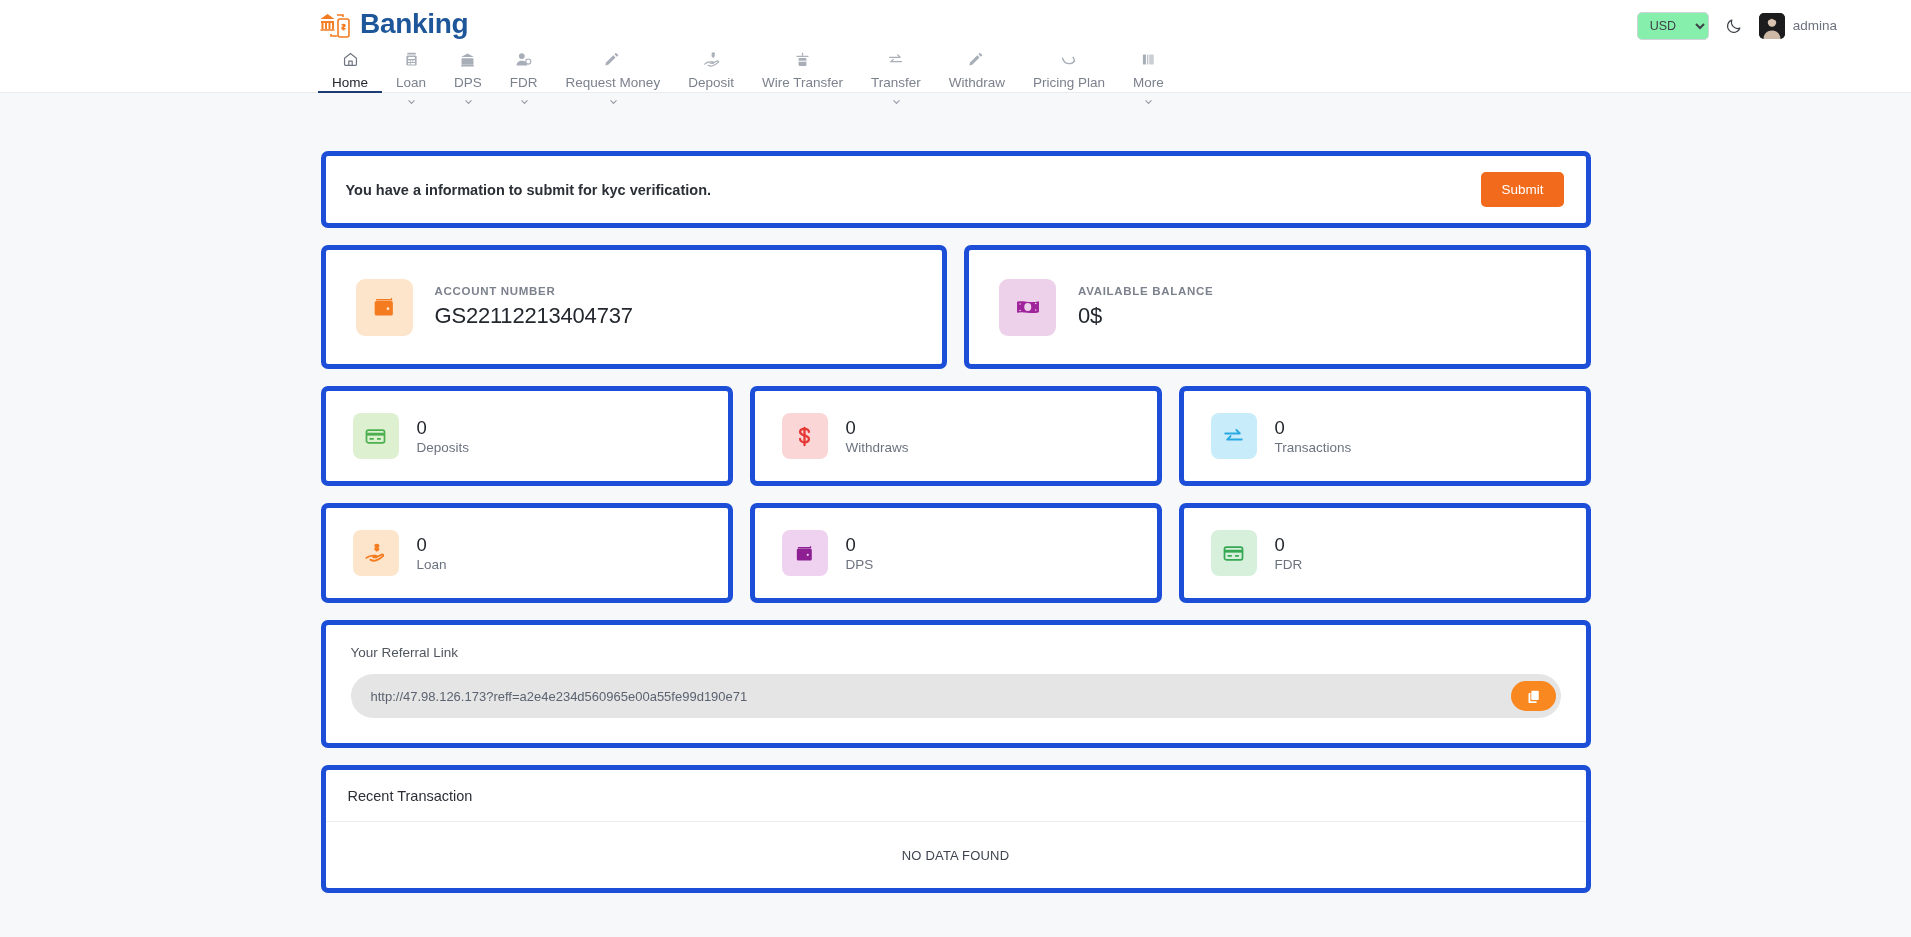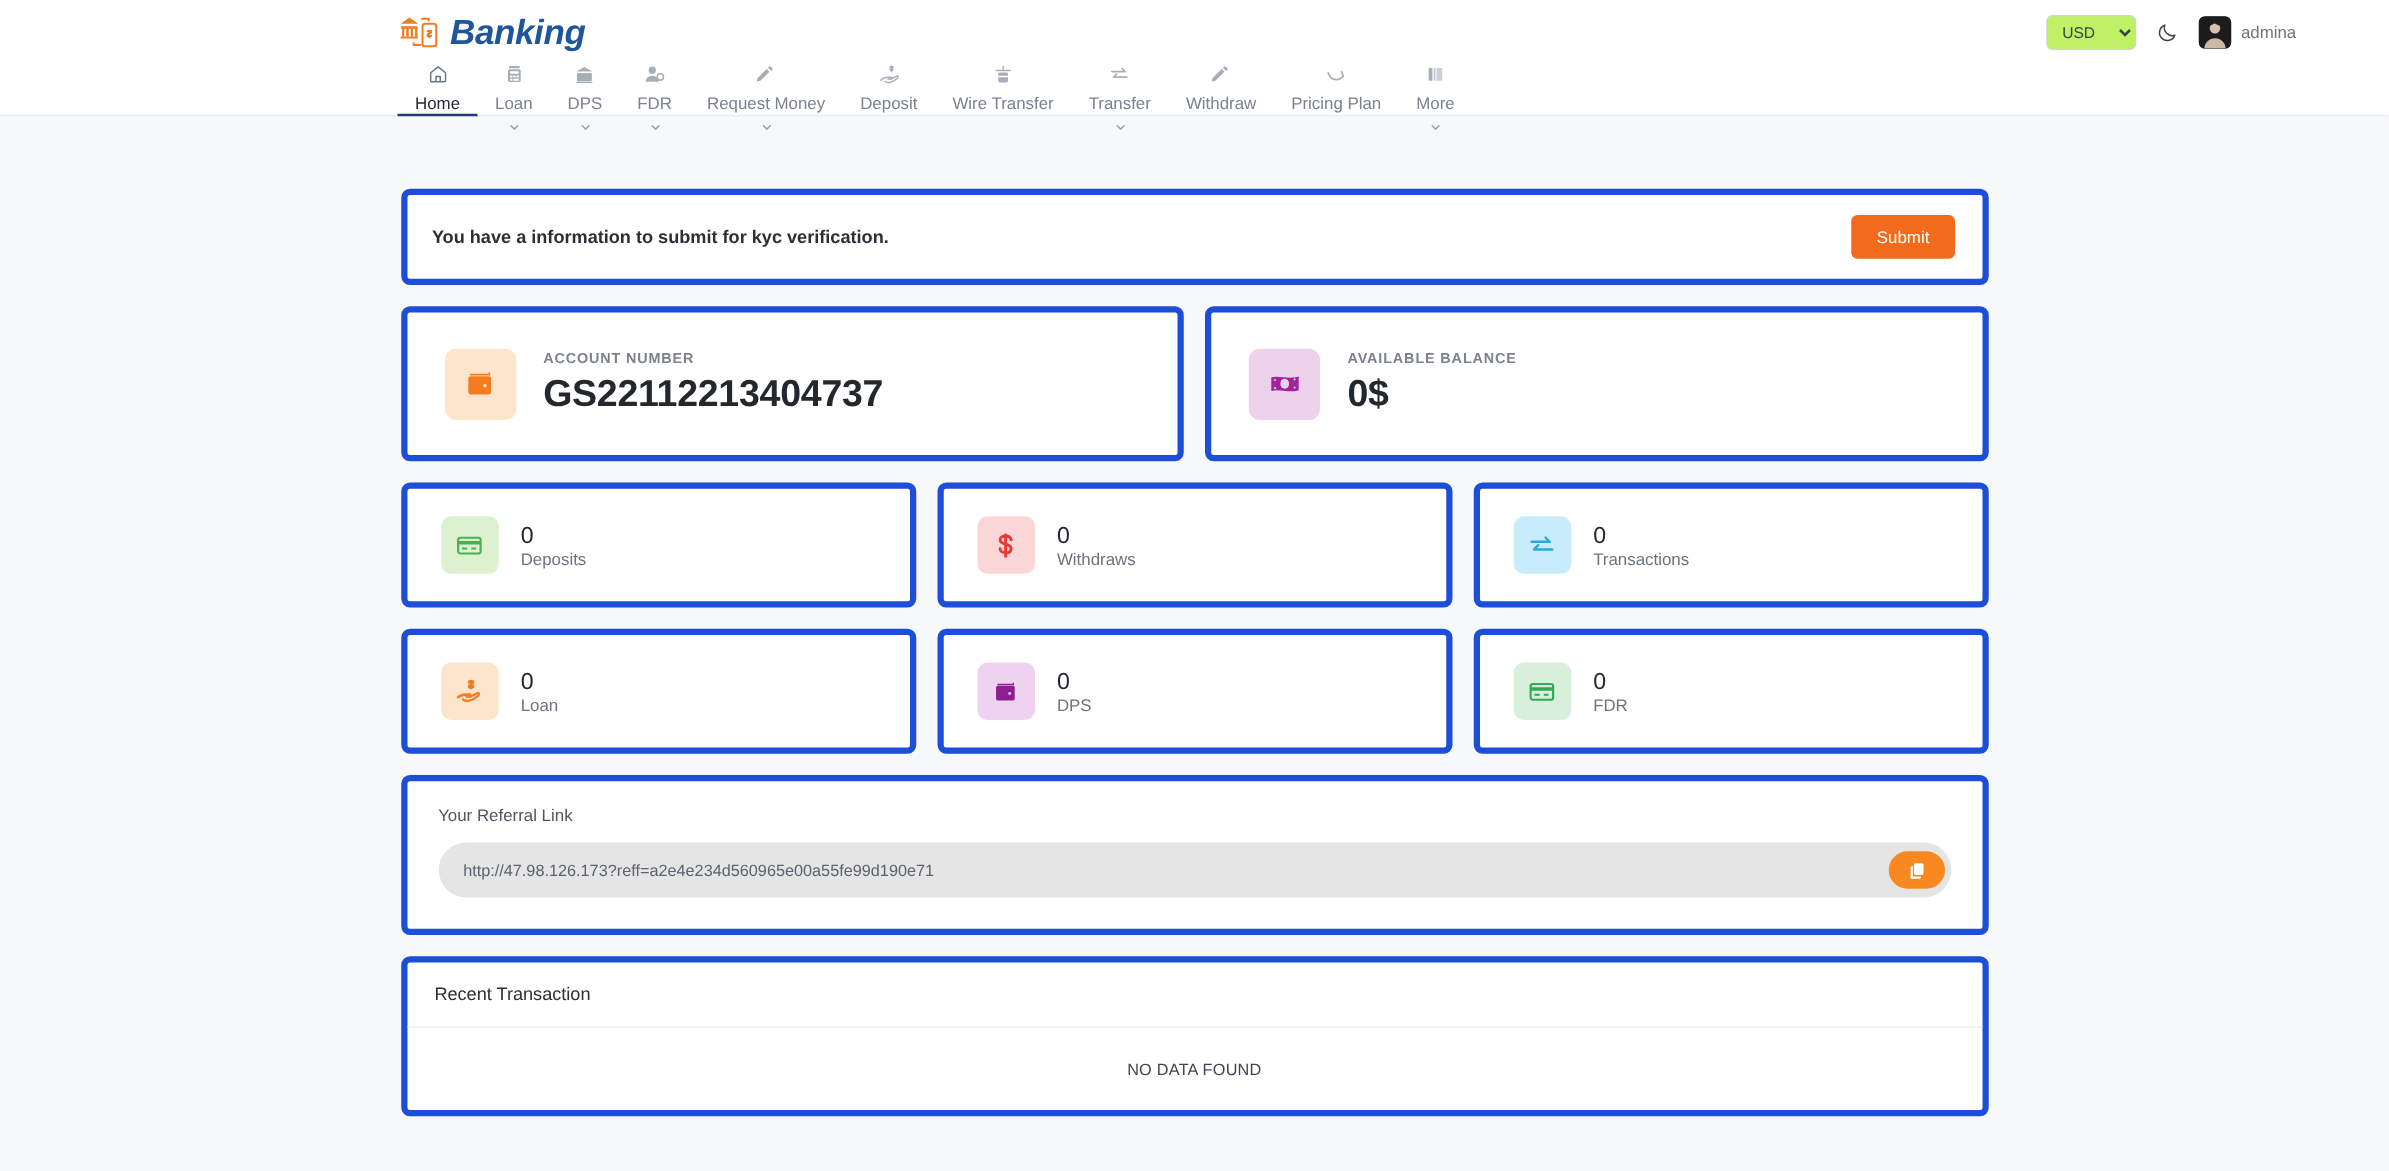--- a/index.html
+++ b/index.html
@@ -16,45 +16,43 @@
     height: 51px;
     background: #ffffff;
     display: flex;
     align-items: center;
     justify-content: space-between;
     padding: 0 64px 0 0;
     position: relative;
   }
   .brand {
     display: flex;
-    align-items: center;
     gap: 8px;
     margin-left: 318px;
-    font-style: italic;
   }
   .brand-mark { width: 34px; height: 32px; display: block; }
   .brand-text {
     font-size: 28px;
     font-weight: 700;
     color: #1d5699;
     letter-spacing: -0.3px;
     line-height: 1;
   }
   .topbar-right {
     display: flex;
     align-items: center;
     gap: 16px;
     margin-right: 10px;
   }
   .currency-select {
     width: 72px;
     height: 28px;
     border: 1px solid #ced4da;
     border-radius: 5px;
-    background: #bef264;
+    background: #86efac;
     font-size: 12.5px;
     color: #3d4148;
     font-family: "Liberation Sans", sans-serif;
     padding-left: 8px;
     cursor: pointer;
   }
   .moon-icon { width: 18px; height: 18px; display: block; cursor: pointer; }
   .user-chip { display: flex; align-items: center; gap: 8px; cursor: pointer; }
   .avatar {
     width: 26px; height: 26px; border-radius: 5px;
@@ -145,23 +143,23 @@
   }
   .icon-tile svg { width: 28px; height: 28px; display: block; }
   .summary-label {
     font-size: 11.5px;
     letter-spacing: 0.7px;
     color: #7b828d;
     font-weight: 700;
     margin-bottom: 6px;
   }
   .summary-value {
-    font-size: 30px;
+    font-size: 22px;
     color: #23272e;
-    font-weight: 700;
+    font-weight: 400;
     letter-spacing: -0.2px;
   }
 
   
   .stat-row { display: flex; gap: 17px; margin-bottom: 17px; }
   .stat-card {
     flex: 1;
     height: 100px;
     display: flex;
     align-items: center;

